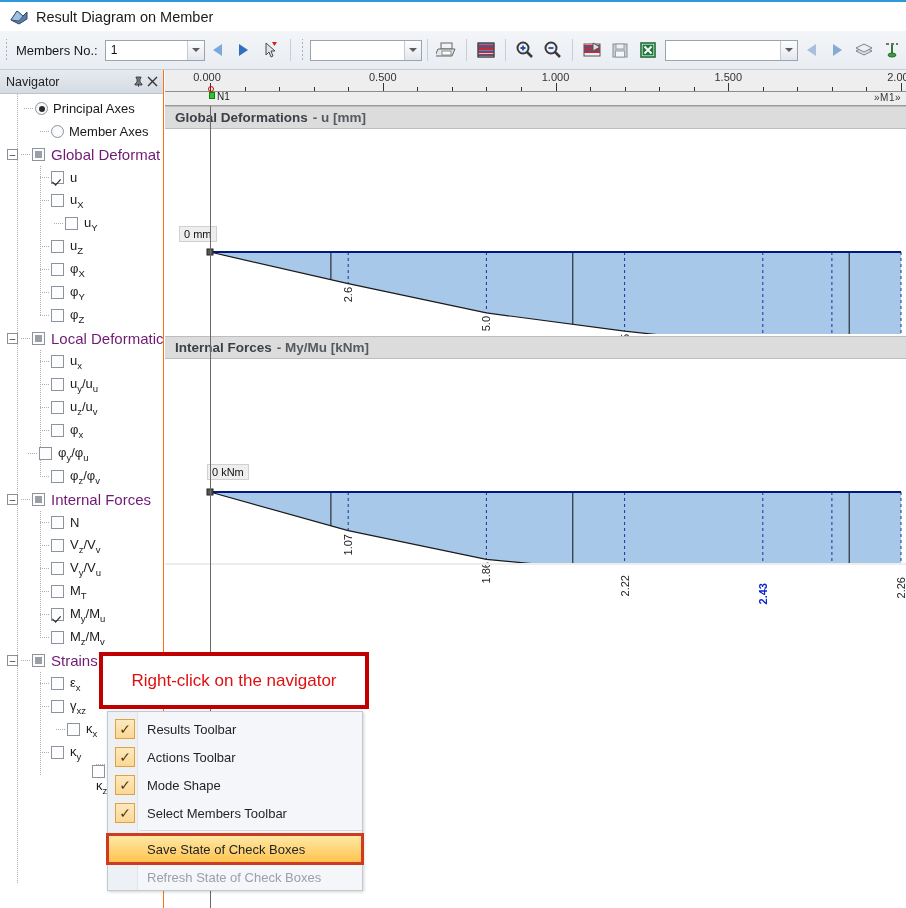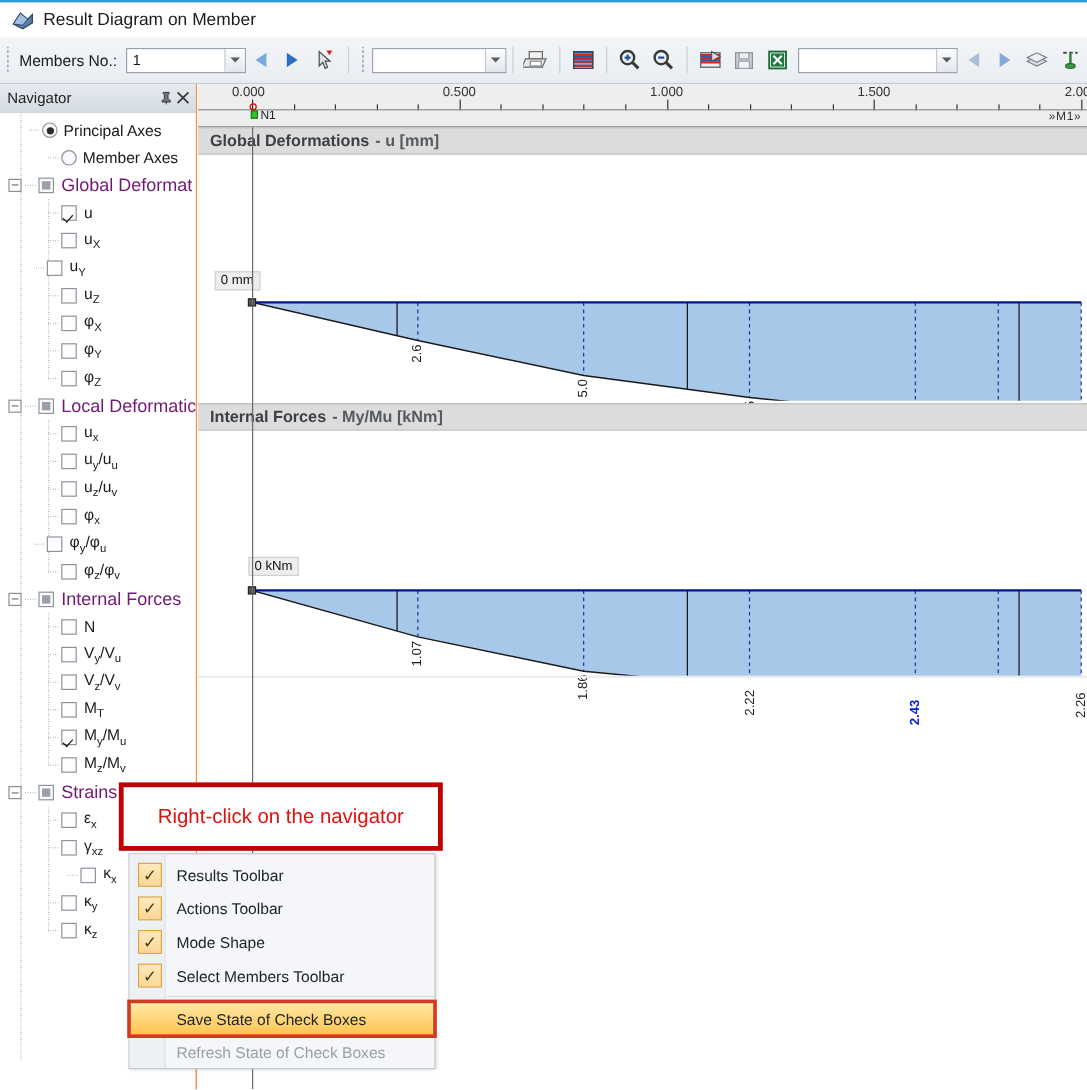--- a/index.html
+++ b/index.html
@@ -347,21 +347,21 @@
         <div class="row" style="padding-left:40px;">
           <span class="dash-h"></span>
           <span class="cbox on"></span>
           <span class="lbl">u</span>
         </div>
         <div class="row" style="padding-left:40px;">
           <span class="dash-h"></span>
           <span class="cbox"></span>
           <span class="lbl">u<sub>X</sub></span>
         </div>
-        <div class="row" style="padding-left:28px;">
+        <div class="row" style="padding-left:54px;">
           <span class="dash-h"></span>
           <span class="cbox"></span>
           <span class="lbl">u<sub>Y</sub></span>
         </div>
         <div class="row" style="padding-left:40px;">
           <span class="dash-h"></span>
           <span class="cbox"></span>
           <span class="lbl">u<sub>Z</sub></span>
         </div>
         <div class="row" style="padding-left:40px;">
@@ -428,26 +428,26 @@
       <div style="position:relative;">
         <div class="dots" style="left:40px;top:0;bottom:11px;"></div>
         <div class="row" style="padding-left:40px;">
           <span class="dash-h"></span>
           <span class="cbox"></span>
           <span class="lbl">N</span>
         </div>
         <div class="row" style="padding-left:40px;">
           <span class="dash-h"></span>
           <span class="cbox"></span>
+          <span class="lbl">V<sub>z</sub>/V<sub>v</sub></span>
+        </div>
+        <div class="row" style="padding-left:40px;">
+          <span class="dash-h"></span>
+          <span class="cbox"></span>
           <span class="lbl">V<sub>y</sub>/V<sub>u</sub></span>
-        </div>
-        <div class="row" style="padding-left:40px;">
-          <span class="dash-h"></span>
-          <span class="cbox"></span>
-          <span class="lbl">V<sub>z</sub>/V<sub>v</sub></span>
         </div>
         <div class="row" style="padding-left:40px;">
           <span class="dash-h"></span>
           <span class="cbox"></span>
           <span class="lbl">M<sub>T</sub></span>
         </div>
         <div class="row" style="padding-left:40px;">
           <span class="dash-h"></span>
           <span class="cbox on"></span>
           <span class="lbl">M<sub>y</sub>/M<sub>u</sub></span>
@@ -479,21 +479,21 @@
         <div class="row" style="padding-left:56px;">
           <span class="dash-h"></span>
           <span class="cbox"></span>
           <span class="lbl">κ<sub>x</sub></span>
         </div>
         <div class="row" style="padding-left:40px;">
           <span class="dash-h"></span>
           <span class="cbox"></span>
           <span class="lbl">κ<sub>y</sub></span>
         </div>
-        <div class="row" style="padding-left:40px;">
+        <div class="row" style="padding-left:40px;flex-direction:column;">
           <span class="dash-h"></span>
           <span class="cbox"></span>
           <span class="lbl">κ<sub>z</sub></span>
         </div>
       </div>
     </div>
 </div>
 
 <div id="main">
 

